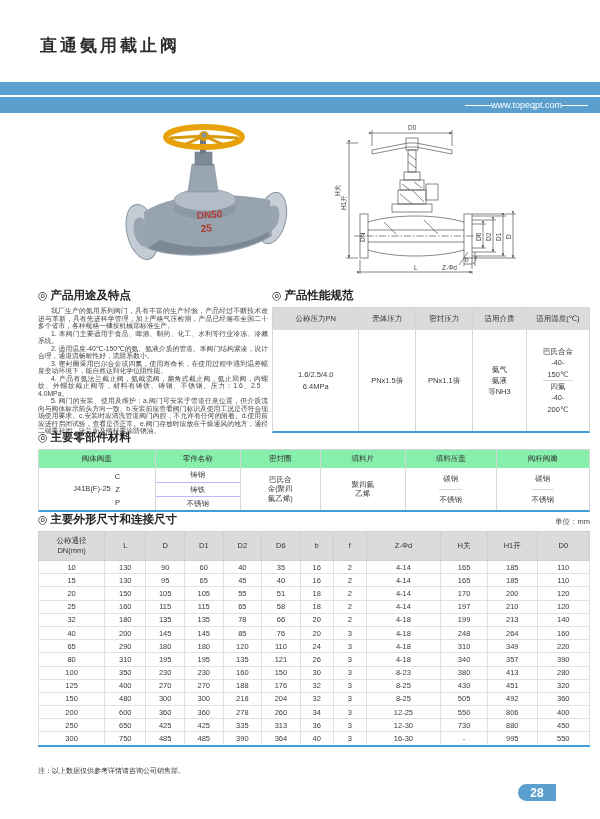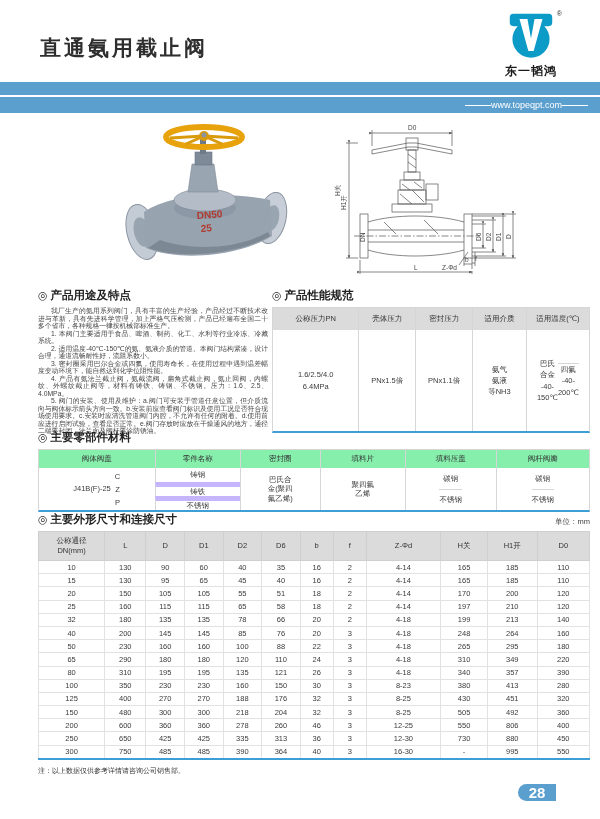--- a/index.html
+++ b/index.html
@@ -1,20 +1,20 @@
 <!DOCTYPE html>
 <html><head>
 <meta charset="utf-8">
 <style>
   html,body{margin:0;padding:0;}
   body{width:600px;height:819px;background:#ffffff;font-family:"Liberation Sans","DejaVu Sans",sans-serif;color:#3a3a3a;position:relative;overflow:hidden;}
   .page{position:absolute;inset:0;}
 
   
-  .page-title{position:absolute;left:40px;top:34px;font-size:21px;font-weight:bold;color:#2e2e2e;letter-spacing:3px;}
+  .page-title{position:absolute;left:40px;top:34px;font-size:17px;font-weight:bold;color:#2e2e2e;letter-spacing:3px;}
   .logo{position:absolute;top:12px;right:33px;width:72px;text-align:center;}
   .logo .mark{position:relative;display:inline-block;}
   .logo .reg{position:absolute;top:-2px;right:-8px;font-size:7px;color:#333;}
   .brand-name{font-size:12px;font-weight:bold;color:#1a1a1a;letter-spacing:1px;margin-top:1px;}
 
   
   .banner{position:absolute;left:0;top:82px;width:600px;}
   .banner .strip1{height:13px;background:#5B9FCE;}
   .banner .gap{height:2px;background:#ffffff;}
   .banner .strip2{height:16px;background:#5B9FCE;display:flex;align-items:center;justify-content:flex-end;padding-right:12px;}
@@ -31,71 +31,61 @@
   .features{position:absolute;left:38px;top:288px;width:230px;}
   .feat-body{margin-top:4px;}
   .feat-p{margin:0;font-size:6.8px;line-height:7.5px;color:#454545;text-align:justify;text-indent:13px;}
 
   
   .perf{position:absolute;left:272px;top:288px;width:318px;}
   .perf-table{margin-top:4px;border:1px solid #d6d6d6;border-bottom:2px solid #3D9FD6;display:grid;grid-template-columns:27% 18% 18% 17% 20%;grid-template-rows:22px 101px;font-size:7.5px;}
   .perf-table .hc{background:#dbdbdb;display:flex;align-items:center;justify-content:center;color:#333;}
   .perf-table .bc{display:flex;align-items:center;justify-content:center;text-align:center;white-space:pre-line;line-height:1.5;color:#3a3a3a;}
   .perf-table .hc+.hc,.perf-table .bc+.bc,.perf-table .bc.bl{border-left:1px solid #d6d6d6;}
-  .perf-table .split{display:flex;padding:16px;}
+  .perf-table .split{display:flex;flex-direction:column;padding:16px;}
   .perf-table .split>div{flex:1;display:flex;align-items:center;justify-content:center;white-space:pre-line;text-align:center;line-height:1.5;}
   .perf-table .split>div+div{border-top:1px solid #d6d6d6;}
 
   
   .parts{position:absolute;left:38px;top:430px;width:552px;}
   .parts-table{margin-top:4px;border:1px solid #d6d6d6;border-bottom:2px solid #3D9FD6;display:grid;grid-template-columns:21% 15.5% 14.5% 15.5% 16.5% 17%;grid-template-rows:18px 14px 14px 14px;font-size:7.5px;}
   .parts-table .hc{background:#86efac;display:flex;align-items:center;justify-content:center;color:#333;}
   .parts-table .cell{display:flex;align-items:center;justify-content:center;text-align:center;white-space:pre-line;line-height:1.25;color:#3a3a3a;}
   .parts-table .vb{border-left:1px solid #d6d6d6;}
-  .parts-table .hb{border-top:5px solid #c4b5fd;}
+  .parts-table .hb{border-top:1px solid #c4b5fd;}
   .model-cell{gap:4px;}
   .model-variants{display:flex;flex-direction:column;line-height:13px;}
   .split2{display:flex;flex-direction:column;padding:0;}
   .split2>div{flex:1;display:flex;align-items:center;justify-content:center;}
   .split2>div+div{border-top:1px solid #d6d6d6;}
 
   
   .dims{position:absolute;left:38px;top:512px;width:552px;}
   .dims-head{display:flex;justify-content:space-between;align-items:flex-end;}
   .unit{font-size:7.5px;color:#444;}
   table.dim-table{margin-top:4px;width:100%;border-collapse:collapse;font-size:7.5px;border-bottom:2px solid #3D9FD6;}
   .dim-table th{background:#dbdbdb;font-weight:normal;color:#333;height:26px;border:1px solid #cfcfcf;white-space:pre-line;line-height:1.3;}
   .dim-table td{border:1px solid #e2e2e2;height:12.2px;text-align:center;color:#3a3a3a;padding:0;}
   .dim-table th:nth-child(1){width:12%}.dim-table th:nth-child(2){width:7.5%}
   .dim-table th:nth-child(3),.dim-table th:nth-child(4),.dim-table th:nth-child(5),.dim-table th:nth-child(6){width:7%}
   .dim-table th:nth-child(7),.dim-table th:nth-child(8){width:6%}
   .dim-table th:nth-child(9){width:13.5%}.dim-table th:nth-child(10){width:8.5%}
   .dim-table th:nth-child(11){width:9%}.dim-table th:nth-child(12){width:9.5%}
 
   .note{position:absolute;left:38px;top:766px;font-size:7px;color:#333;}
-  .page-badge{position:absolute;right:44px;top:784px;width:38px;height:17px;background:#5B9FCE;border-radius:9px 0 0 9px;color:#fff;font-size:15px;font-weight:bold;display:flex;align-items:center;justify-content:center;}
+  .page-badge{position:absolute;right:44px;top:784px;width:38px;height:17px;background:#5B9FCE;border-radius:9px 0 0 9px;color:#fff;font-size:12px;font-weight:bold;display:flex;align-items:center;justify-content:center;}
   svg text{font-family:"Liberation Sans","DejaVu Sans",sans-serif;}
 </style>
 </head>
 <body>
 
 <div class="page">
 
   <div class="page-title">直通氨用截止阀</div>
 
-  <div class="logo">
-    <span class="mark">
-      <svg width="46" height="46" viewBox="0 0 52 52">
-        <path d="M6,2 h40 a4,4 0 0 1 4,4 v6 a4,4 0 0 1 -4,4 l-5,0 a21,21 0 1 1 -30,0 l-5,0 a4,4 0 0 1 -4,-4 v-6 a4,4 0 0 1 4,-4 z" fill="#0C9BC7"></path>
-        <path d="M13,8 L22,8 L26,30 L30,8 L39,8 L29,44 L23,44 Z" fill="#ffffff"></path>
-      </svg>
-      <span class="reg">®</span>
-    </span>
-    <div class="brand-name">东一韬鸿</div>
-  </div>
 
   <div class="banner">
     <div class="strip1"></div>
     <div class="gap"></div>
     <div class="strip2">
       <span class="site">
         <span class="ln"></span>
         <span>www.topeqpt.com</span>
         <span class="ln"></span>
       </span>
@@ -417,34 +407,20 @@
             <td>85</td>
             <td>76</td>
             <td>20</td>
             <td>3</td>
             <td>4-18</td>
             <td>248</td>
             <td>264</td>
             <td>160</td>
           </tr>
           <tr>
-            <td>50</td>
-            <td>230</td>
-            <td>160</td>
-            <td>160</td>
-            <td>100</td>
-            <td>88</td>
-            <td>22</td>
-            <td>3</td>
-            <td>4-18</td>
-            <td>265</td>
-            <td>295</td>
-            <td>180</td>
-          </tr>
-          <tr>
             <td>65</td>
             <td>290</td>
             <td>180</td>
             <td>180</td>
             <td>120</td>
             <td>110</td>
             <td>24</td>
             <td>3</td>
             <td>4-18</td>
             <td>310</td>
@@ -507,21 +483,21 @@
             <td>492</td>
             <td>360</td>
           </tr>
           <tr>
             <td>200</td>
             <td>600</td>
             <td>360</td>
             <td>360</td>
             <td>278</td>
             <td>260</td>
-            <td>46</td>
+            <td>34</td>
             <td>3</td>
             <td>12-25</td>
             <td>550</td>
             <td>806</td>
             <td>400</td>
           </tr>
           <tr>
             <td>250</td>
             <td>650</td>
             <td>425</td>

